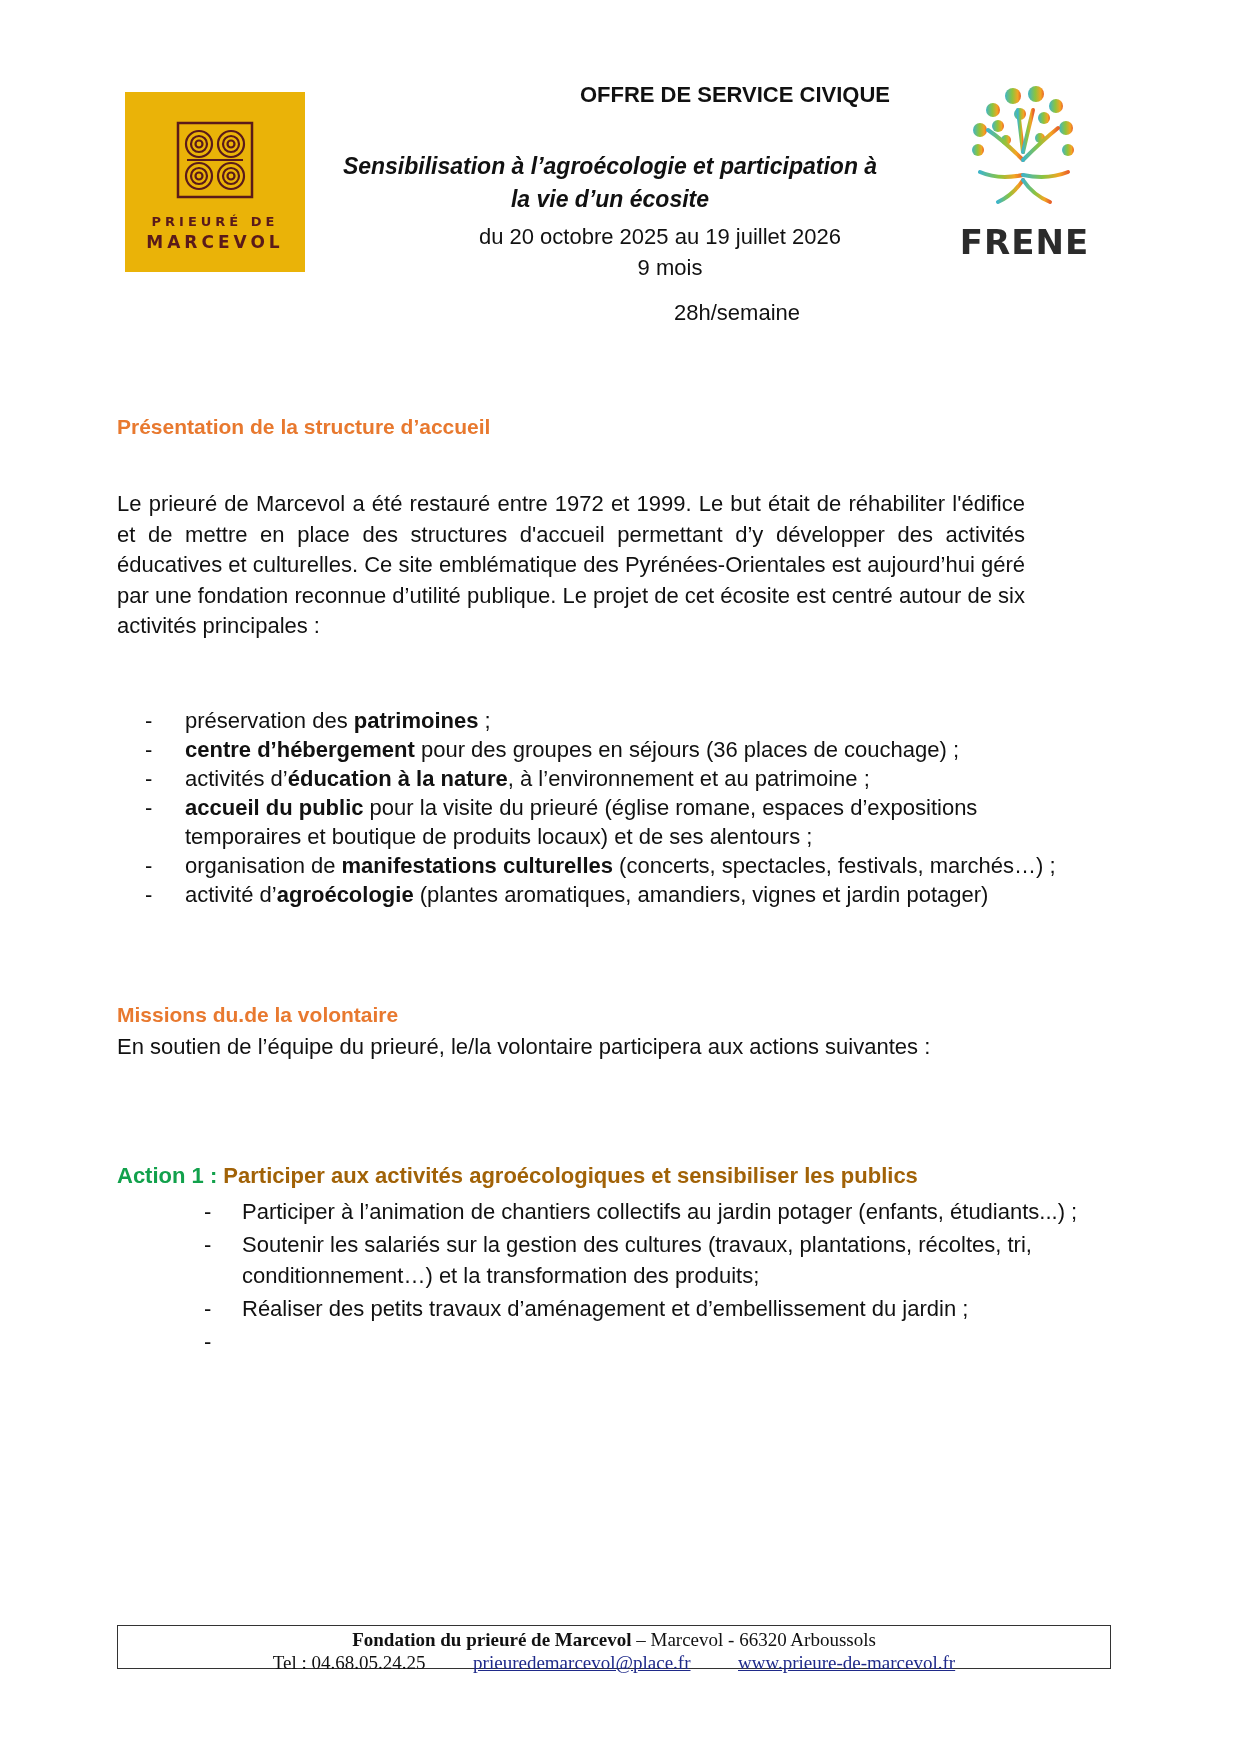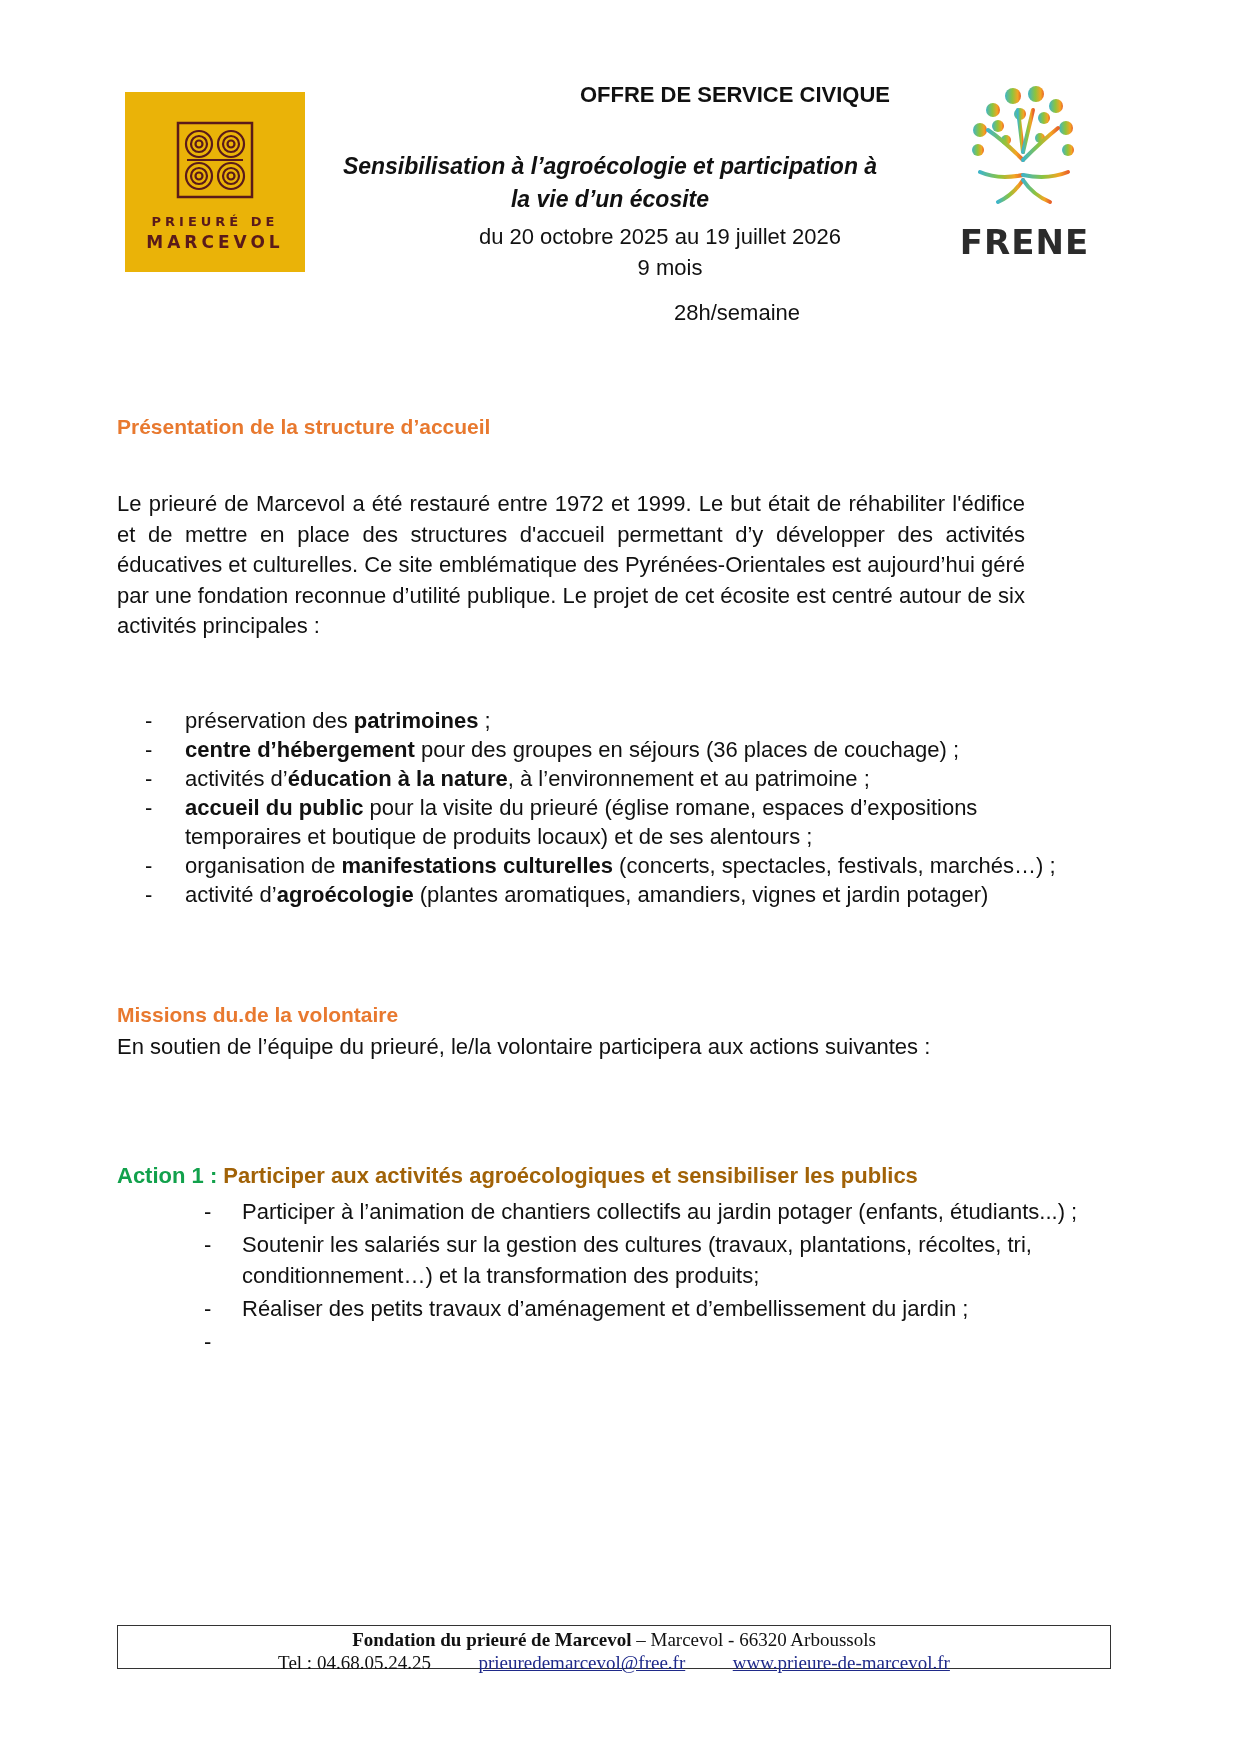--- a/index.html
+++ b/index.html
@@ -335,16 +335,16 @@
       <span class="dash">-</span>
       <span>Réaliser des petits travaux d’aménagement et d’embellissement du jardin ;</span>
     </li>
     <li>
       <span class="dash">-</span>
     </li>
   </ul>
 
   <div class="footer">
     <div class="row1"><b>Fondation du prieuré de Marcevol</b><span> – Marcevol - 66320 Arboussols</span></div>
-    <div class="row2"><span>Tel : 04.68.05.24.25</span>          <a>prieuredemarcevol@free.fr</a>          <a>www.prieure-de-marcevol.fr</a></div>
+    <div class="row2"><span>Tel : 04.68.05.24.25</span>          <a>prieuredemarcevol@place.fr</a>          <a>www.prieure-de-marcevol.fr</a></div>
   </div>
 
 </div>
 
 </body></html>

